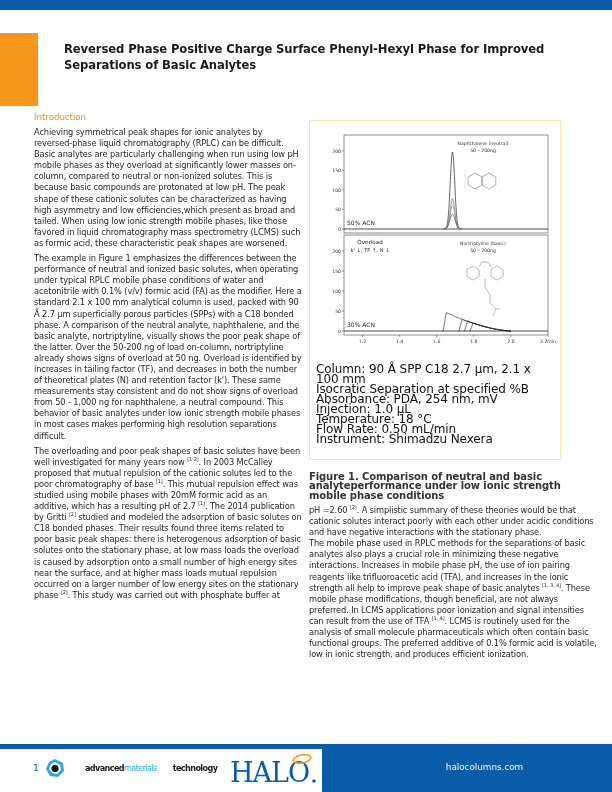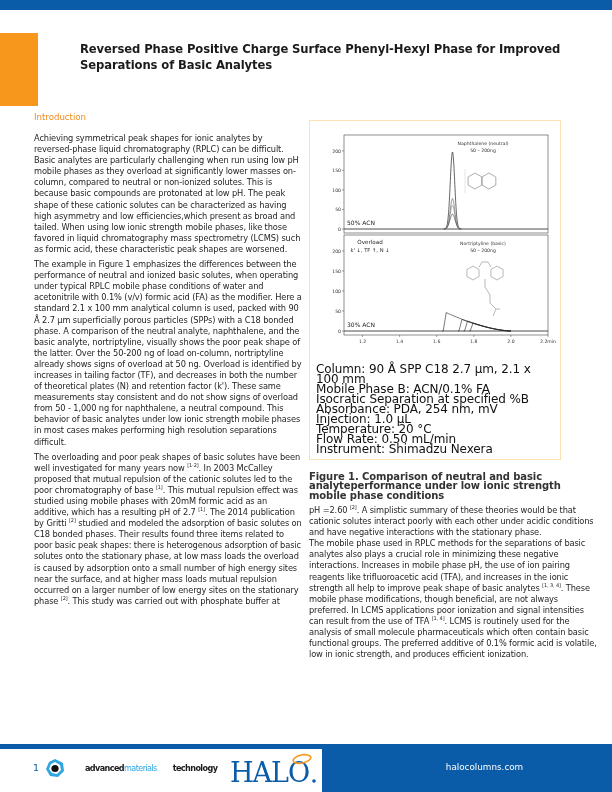--- a/index.html
+++ b/index.html
@@ -2,24 +2,24 @@
 <html><head>
 <meta charset="utf-8">
 <style>
   * { box-sizing: border-box; margin: 0; padding: 0; }
   html, body { width: 612px; height: 792px; background: #ffffff; overflow: hidden; }
   body { position: relative; font-family: "DejaVu Sans", sans-serif; color: #1a1a1a; }
 
   .top-bar { position: absolute; left: 0; top: 0; width: 612px; height: 10px; background: #0b5ca8; }
   .orange-block { position: absolute; left: 0; top: 33px; width: 38px; height: 73px; background: #f7981d; }
 
-  .title { position: absolute; left: 80px; top: 41px; width: 510px; font-family: "DejaVu Sans", sans-serif; font-weight: bold; font-size: 11.6px; line-height: 16px; color: #1b1b1b; letter-spacing: -0.1px; }
+  .title { position: absolute; left: 64px; top: 41px; width: 510px; font-family: "DejaVu Sans", sans-serif; font-weight: bold; font-size: 11.6px; line-height: 16px; color: #1b1b1b; letter-spacing: -0.1px; }
 
   .col-left { position: absolute; left: 34px; top: 112px; width: 268px; }
-  .section-heading { color: #f08a1c; font-size: 8.6px; line-height: 11px; margin-bottom: 10px; }
+  .section-heading { color: #f08a1c; font-size: 8.6px; line-height: 11px; margin-bottom: 4px; }
   .para { font-size: 8.25px; line-height: 11.1px; color: #1f1f1f; letter-spacing: -0.12px; margin-bottom: 4px; }
   .para sup { font-size: 5px; vertical-align: super; line-height: 0; }
 
   .figure-box { position: absolute; left: 309px; top: 120px; width: 252px; height: 340px; border: 1px solid #fde0b2; }
   .chart-svg { position: absolute; left: 0; top: 0; width: 250px; height: 235px; }
   .chart-svg text { font-family: "DejaVu Sans", sans-serif; }
 
   .conditions { position: absolute; left: 6px; top: 243px; width: 240px; }
   .cond-title { font-size: 7.6px; font-weight: bold; line-height: 10px; color: #111; }
   .cond-line { font-size: 12px; line-height: 10px; color: #111; letter-spacing: -0.1px; }
@@ -113,25 +113,24 @@
         <text x="37" y="206" font-size="6" fill="#222">30% ACN</text>
         <text x="173" y="124" font-size="4.6" text-anchor="middle" fill="#333">Nortriptyline (basic)</text>
         <text x="173" y="131" font-size="4.6" text-anchor="middle" fill="#333">50 – 200ng</text>
         <polygon points="169.06,155.50 163.00,159.00 156.94,155.50 156.94,148.50 163.00,145.00 169.06,148.50" fill="none" stroke="#888" stroke-width="0.6"></polygon>
         <polygon points="193.06,155.50 187.00,159.00 180.94,155.50 180.94,148.50 187.00,145.00 193.06,148.50" fill="none" stroke="#888" stroke-width="0.6"></polygon>
         <path d="M169,146 L172,141 L178,141 L181,146 M175,158 L175,166 L180,174 L180,182 L186,188 L190,188 M186,188 L183,195" fill="none" stroke="#888" stroke-width="0.6"></path>
       </g>
   </svg>
   <div class="conditions">
     <div class="cond-line">Column: 90 Å SPP C18 2.7 µm, 2.1 x 100 mm</div>
-    <div class="cond-line">Mobile Phase B: ACN/0.1% FA</div>
     <div class="cond-line">Isocratic Separation at specified %B</div>
     <div class="cond-line">Absorbance: PDA, 254 nm, mV</div>
     <div class="cond-line">Injection: 1.0 µL</div>
-    <div class="cond-line">Temperature: 20 °C</div>
+    <div class="cond-line">Temperature: 18 °C</div>
     <div class="cond-line">Flow Rate: 0.50 mL/min</div>
     <div class="cond-line">Instrument: Shimadzu Nexera</div>
   </div>
 </div>
 
 <div class="caption">Figure 1. Comparison of neutral and basic analyteperformance under low ionic strength mobile phase conditions</div>
 
 <div class="col-right">
   <p class="para"><span>pH =2.60 </span><sup>[2]</sup><span>. A simplistic summary of these theories would be that cationic solutes interact poorly with each other under acidic conditions and have negative interactions with the stationary phase.</span></p>
   <p class="para" style="margin-top:-4px"><span>The mobile phase used in RPLC methods for the separations of basic analytes also plays a crucial role in minimizing these negative interactions. Increases in mobile phase pH, the use of ion pairing reagents like trifluoroacetic acid (TFA), and increases in the ionic strength all help to improve peak shape of basic analytes </span><sup>[1, 3, 4]</sup><span>. These mobile phase modifications, though beneficial, are not always preferred.  In LCMS applications poor ionization and signal intensities can result from the use of TFA </span><sup>[1, 4]</sup><span>. LCMS is routinely used for the analysis of small molecule pharmaceuticals which often contain basic functional groups. The preferred additive of 0.1% formic acid is volatile, low in ionic strength, and produces efficient ionization.</span></p>

